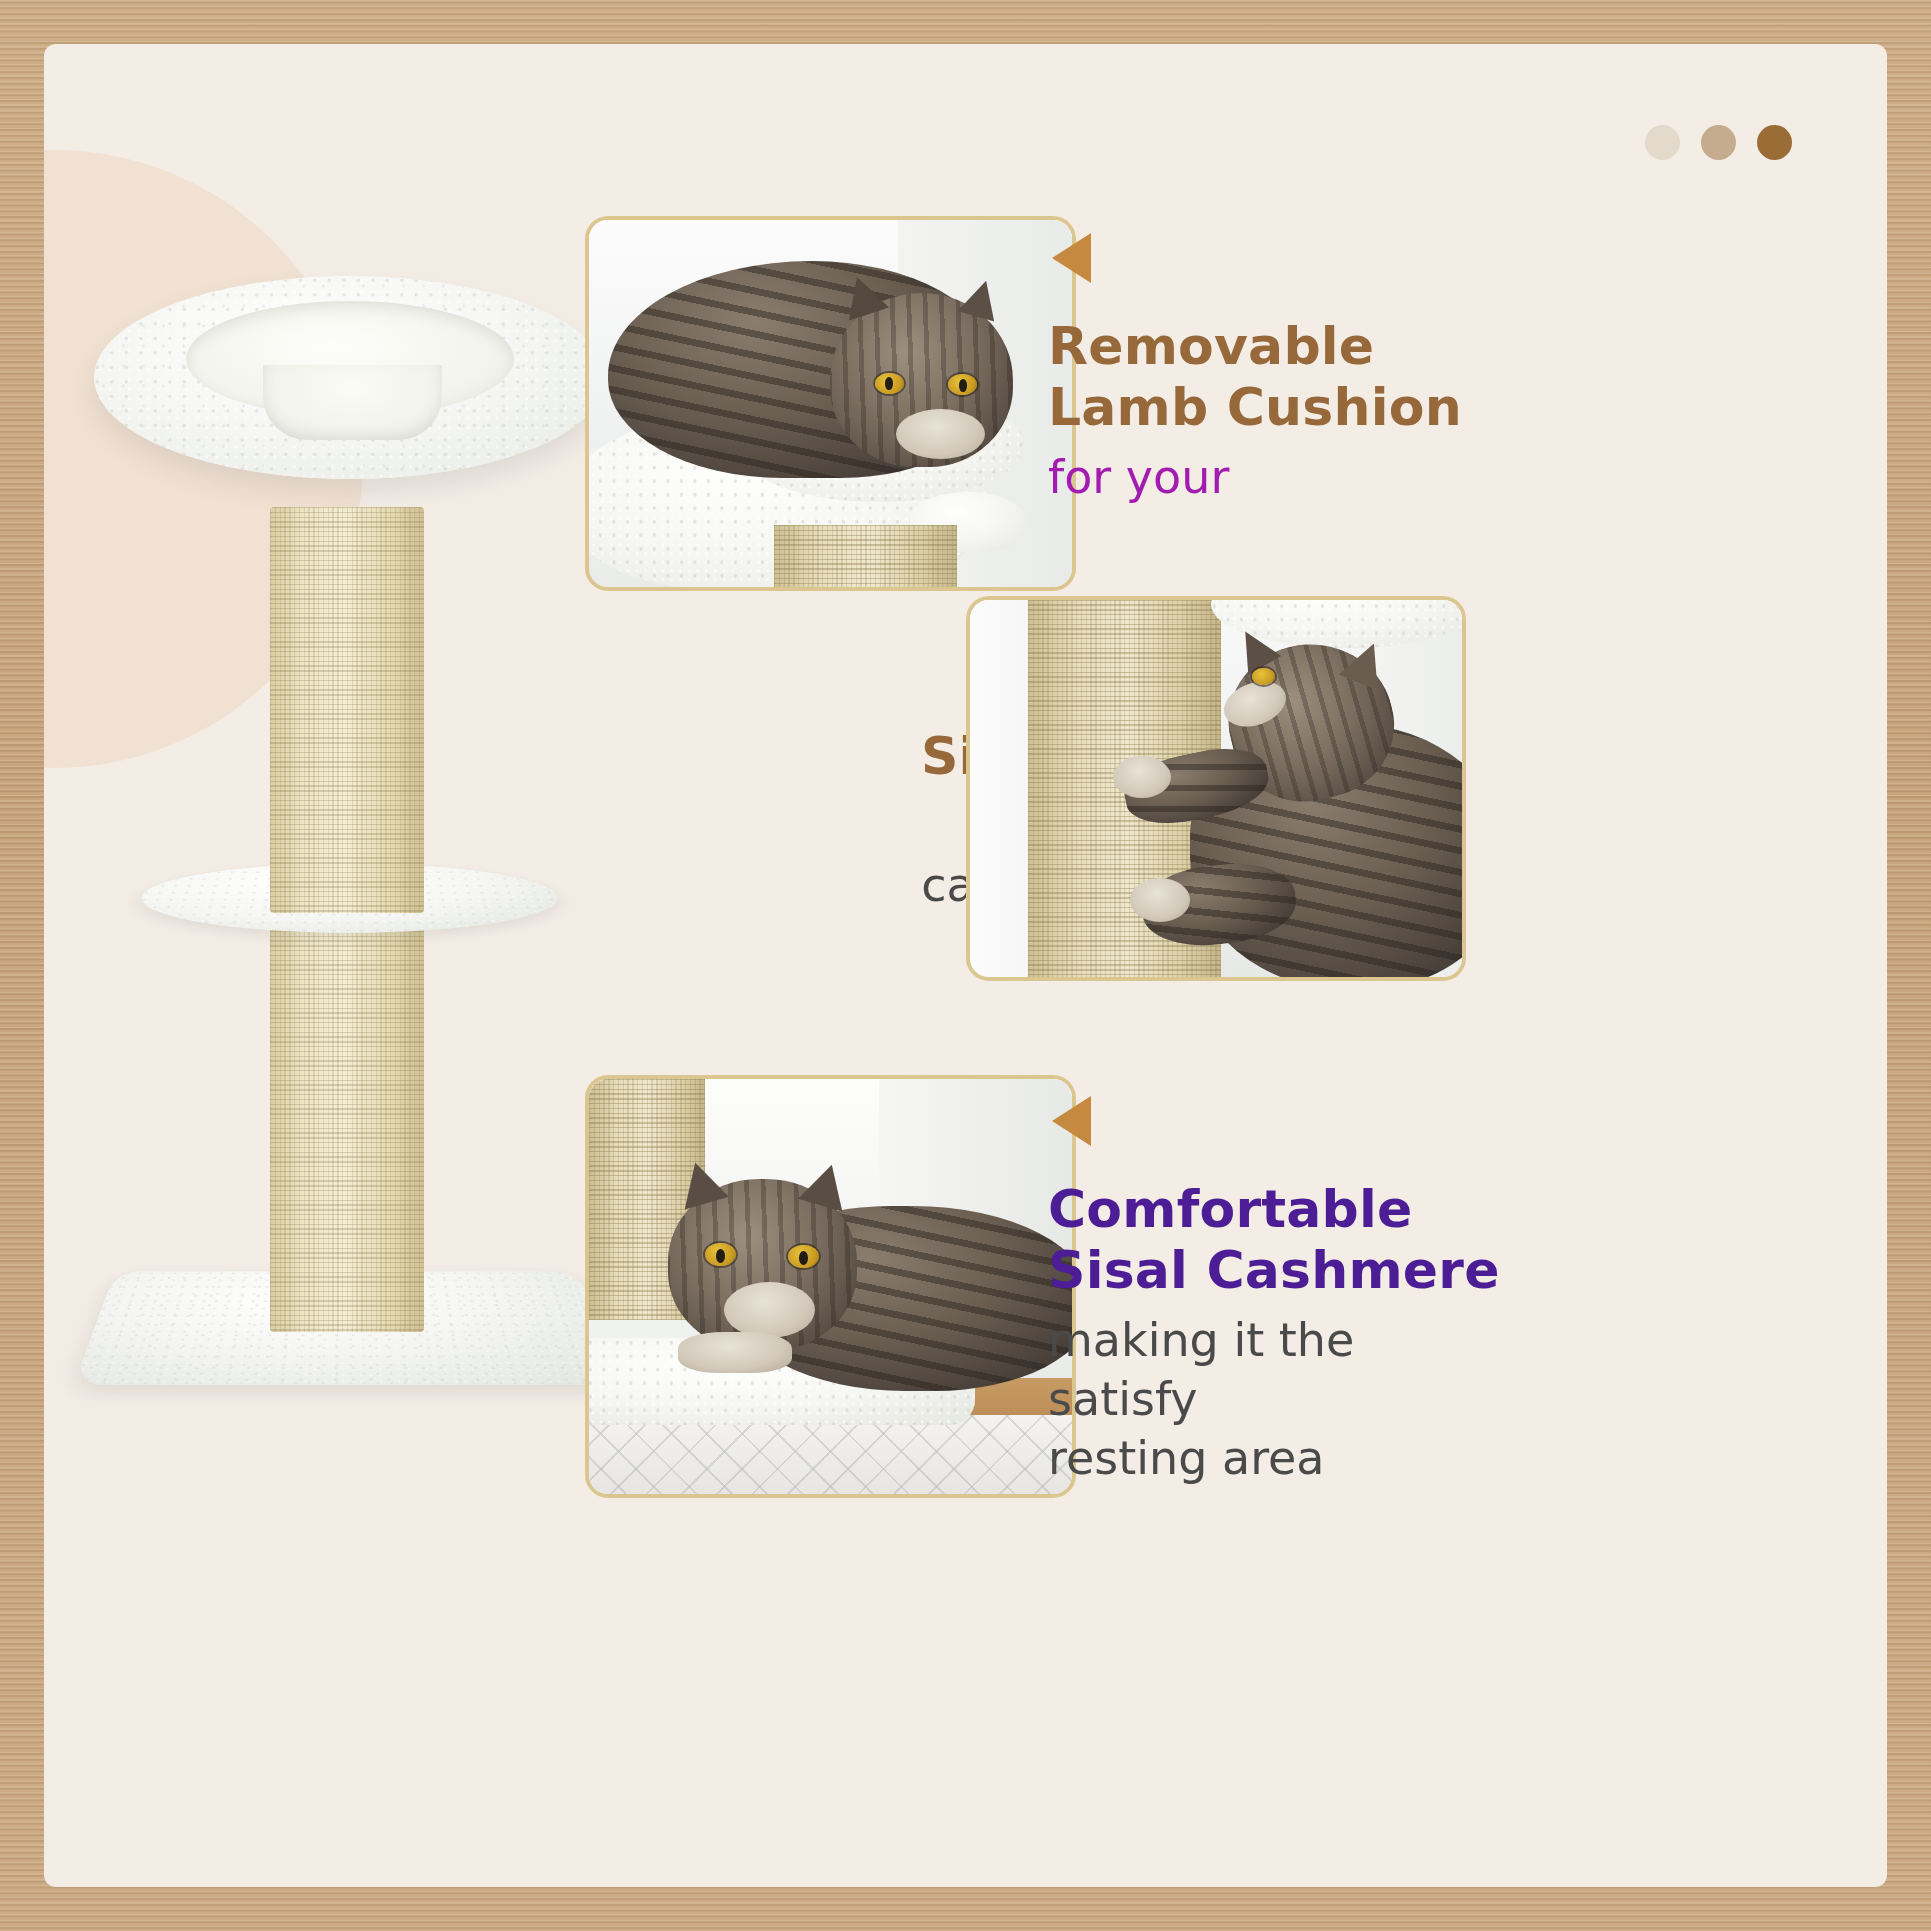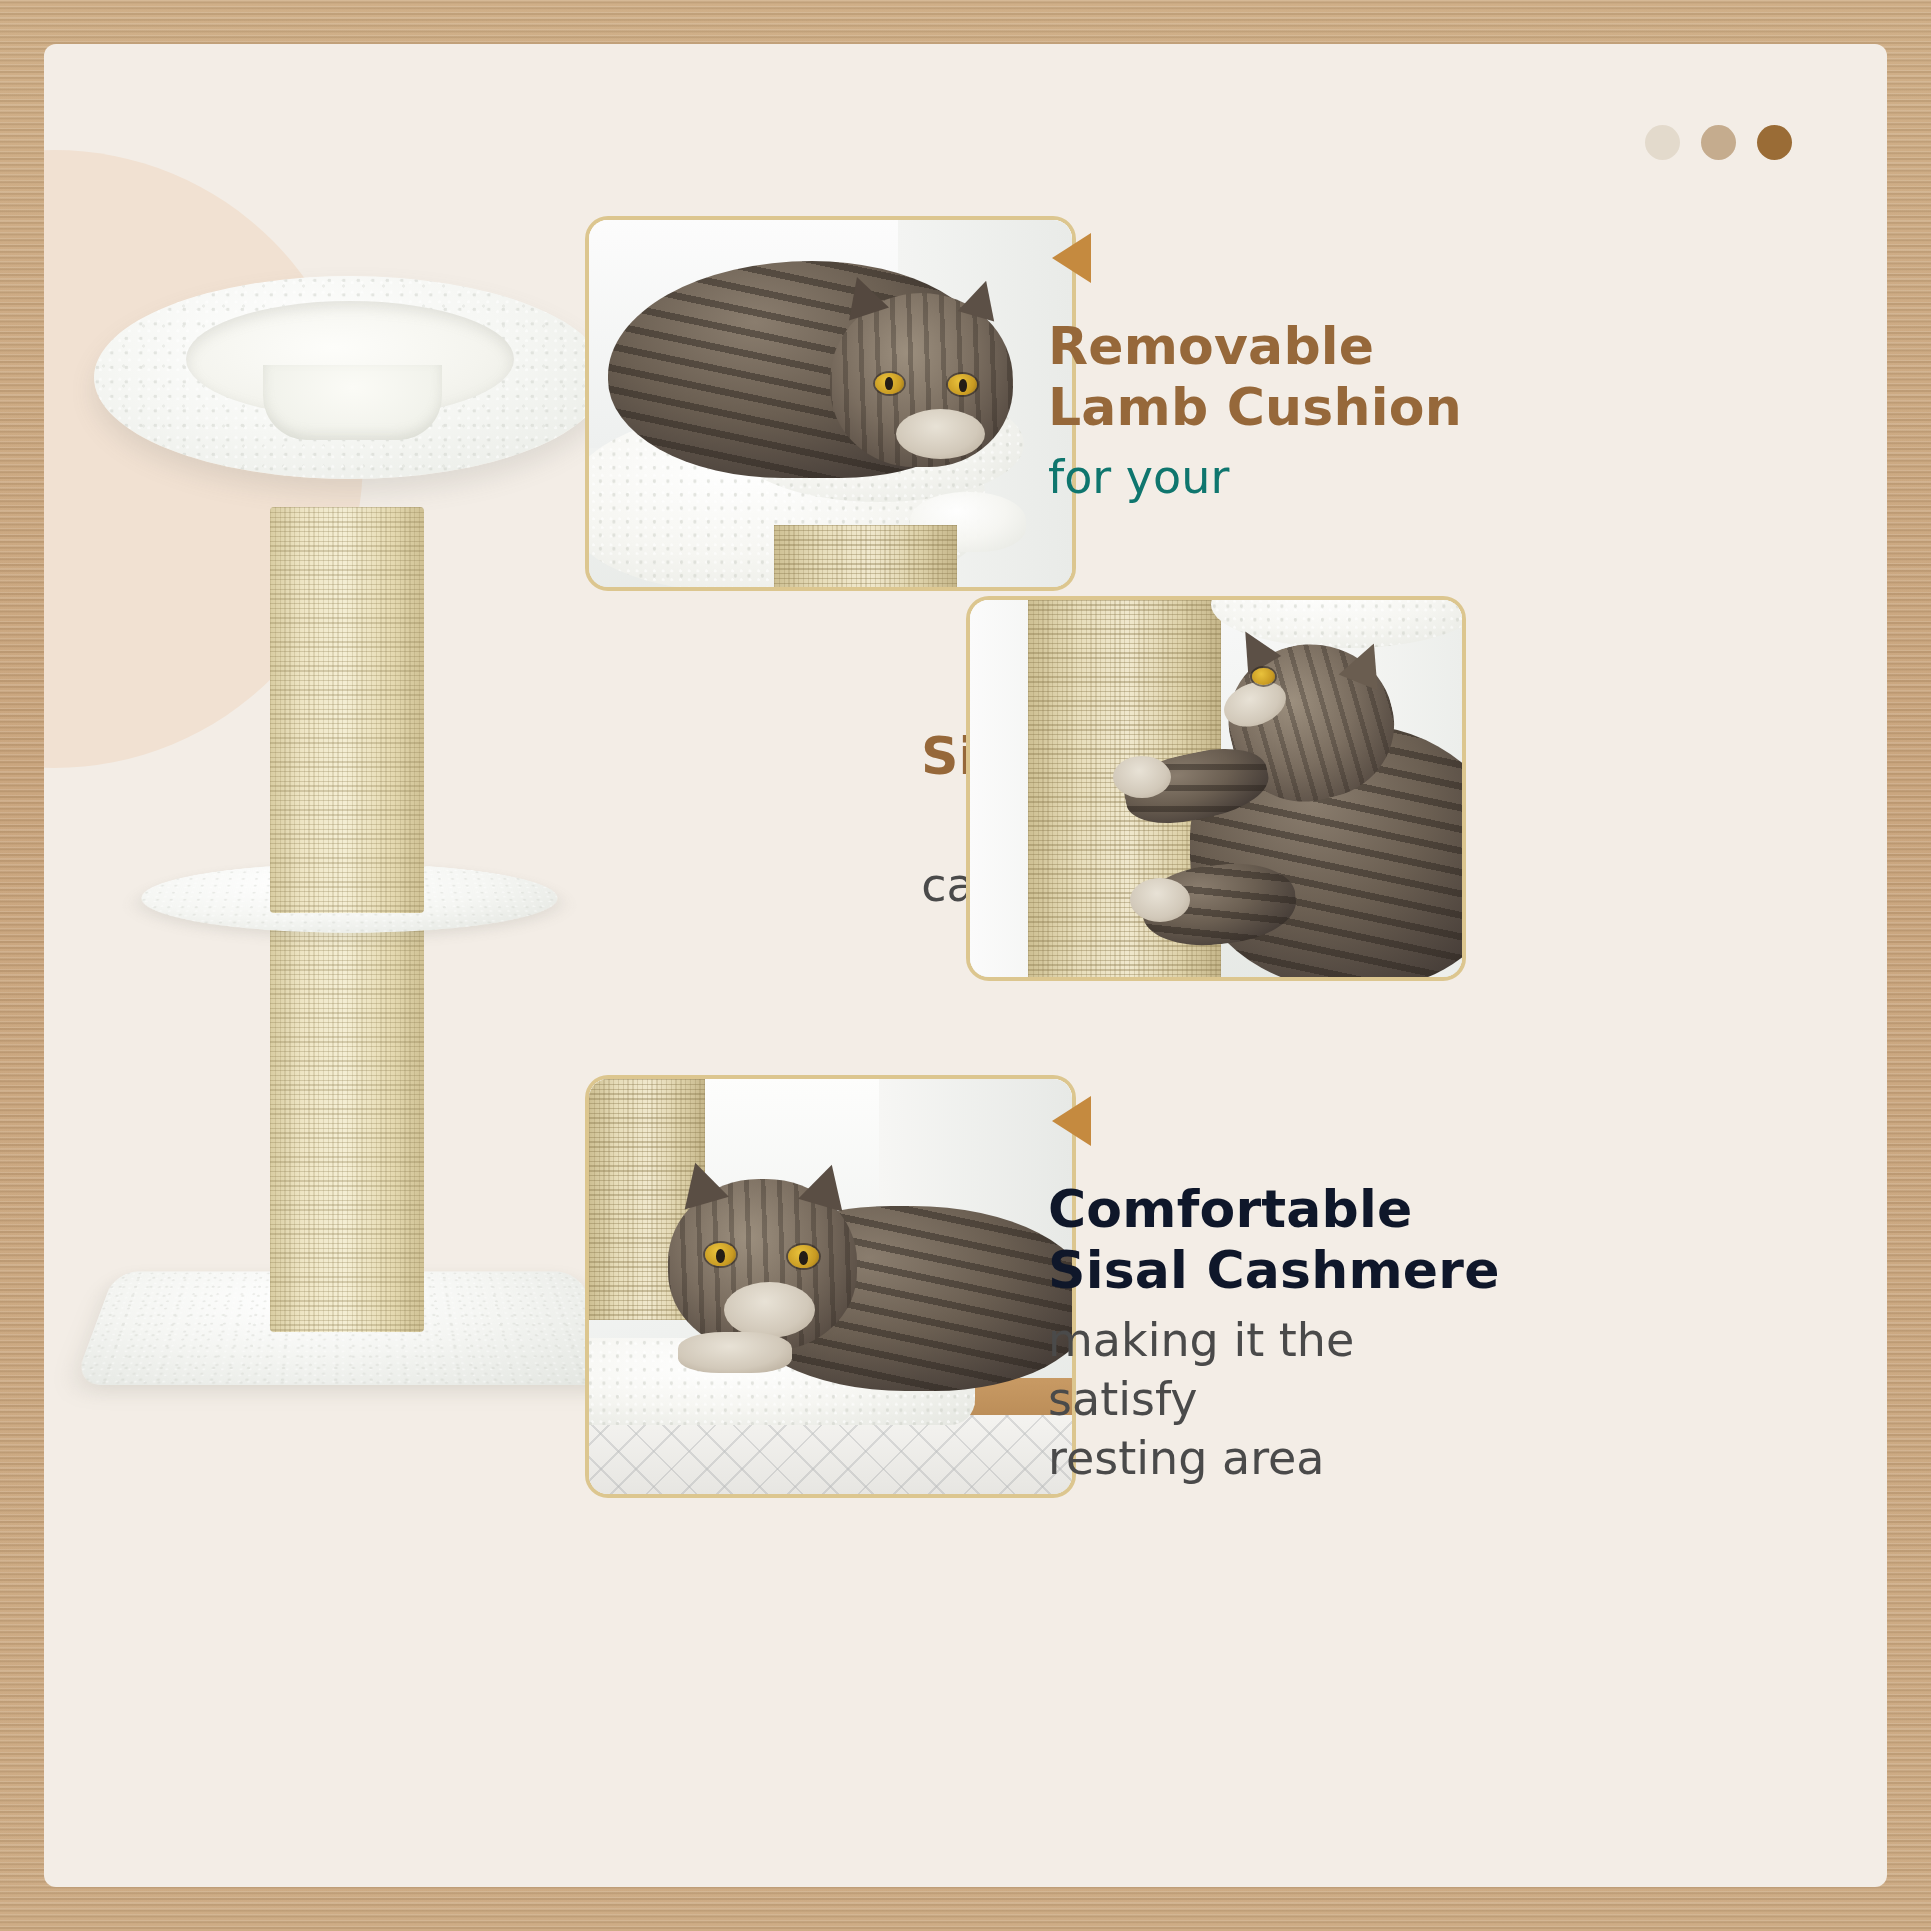--- a/index.html
+++ b/index.html
@@ -216,21 +216,21 @@
 
       <div class="sisal" style="left:185px;top:305px;width:183px;height:71px;"></div>
     </div>
 
     <div class="feat align-left" style="left:1004px;top:189px;width:502px;">
       <div class="tri tri-left" style="margin: 0px 0px 33px 3.9px; border-right-color: rgb(197, 138, 63);"></div>
       <div class="feat-title" style="color: rgb(150, 104, 58);">
         <div>Removable</div>
         <div>Lamb Cushion</div>
       </div>
-      <div class="feat-body" style="color: #0f766e;">
+      <div class="feat-body" style="color: #a21caf;">
         <div>for your</div>
       </div>
     </div>
 
     <div class="feat align-right" style="left:579px;top:599px;width:618px;">
       <div class="tri tri-right" style="margin: 0px 5.8px 33px auto; border-left-color: rgb(197, 138, 63);"></div>
       <div class="feat-title" style="color: rgb(150, 104, 58);">
         <div>Sisal Posts</div>
       </div>
       <div class="feat-body" style="color: rgb(74, 74, 74);">
@@ -281,21 +281,21 @@
       <div class="eye" style="left:116px;top:164px;width:31px;height:23px;"></div>
       <div class="pupil" style="left:127px;top:170px;width:8.7px;height:13.5px;"></div>
       <div class="eye" style="left:199px;top:166px;width:31px;height:23px;"></div>
       <div class="pupil" style="left:210px;top:172px;width:8.7px;height:13.5px;"></div>
       <div class="muzzle" style="left:135px;top:203px;width:91px;height:56px;"></div>
       <div class="muzzle" style="left:89px;top:253px;width:114px;height:41px;border-radius:40% 40% 36% 36%;"></div>
     </div>
 
     <div class="feat align-left" style="left:1004px;top:1052px;width:541px;">
       <div class="tri tri-left" style="margin: 0px 0px 33px 3.9px; border-right-color: rgb(197, 138, 63);"></div>
-      <div class="feat-title" style="color: #0f172a;">
+      <div class="feat-title" style="color: #4c1d95;">
         <div>Comfortable</div>
         <div>Sisal Cashmere</div>
       </div>
       <div class="feat-body" style="color: rgb(74, 74, 74);">
         <div>making it the</div>
         <div>satisfy</div>
         <div>resting area</div>
       </div>
     </div>
 

